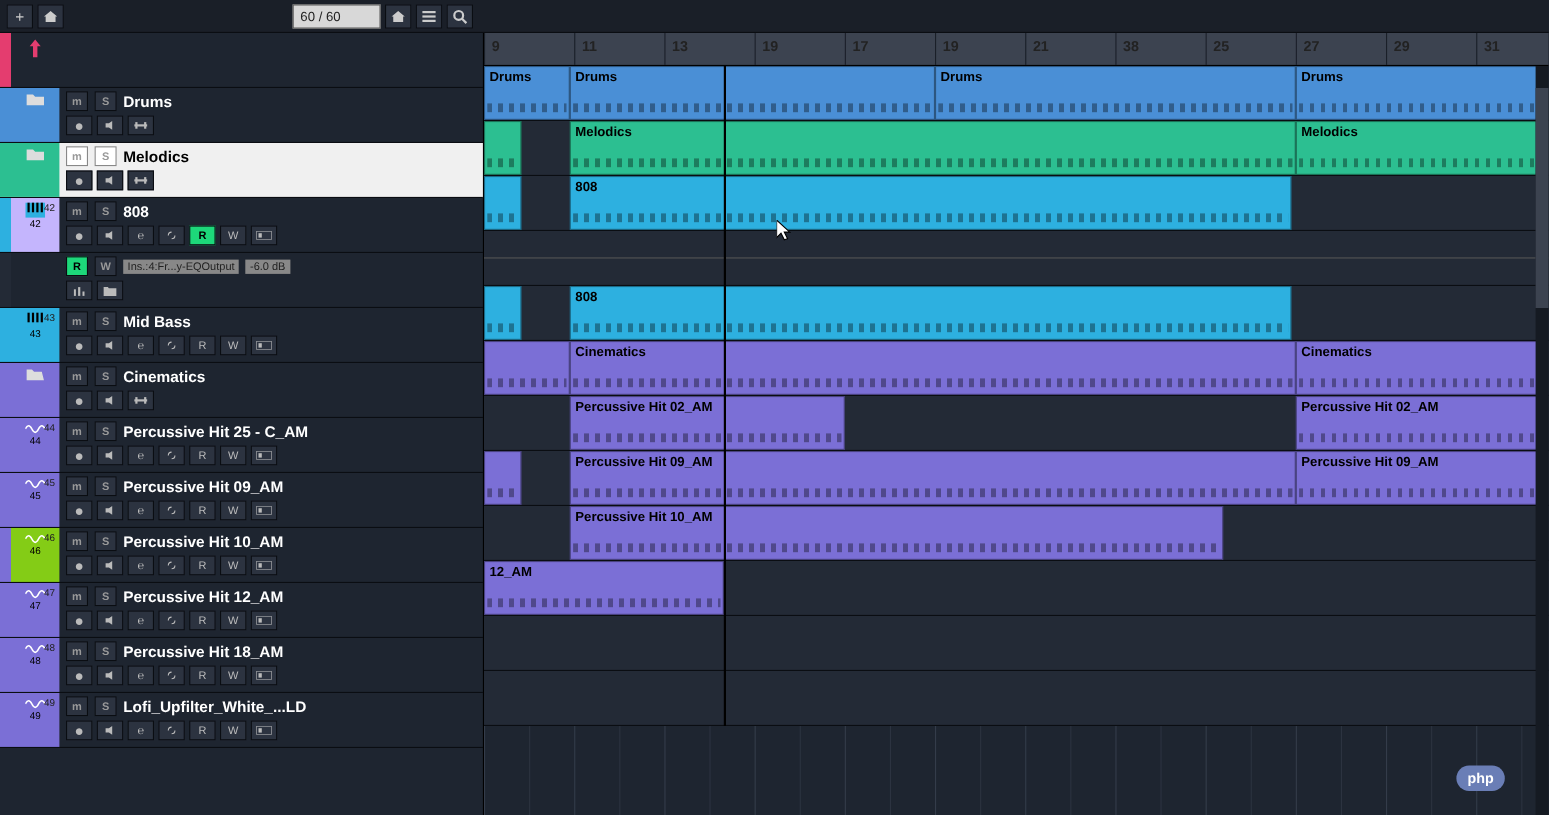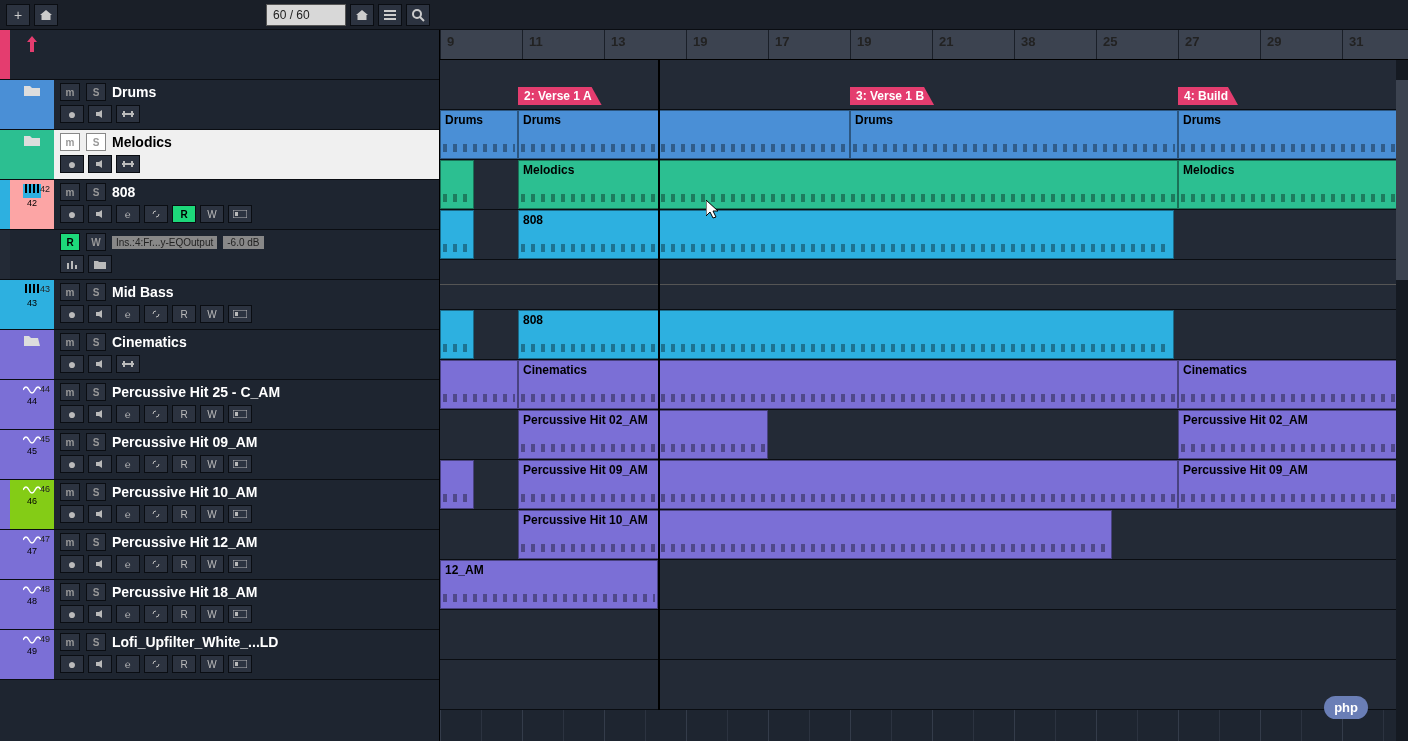--- a/index.html
+++ b/index.html
@@ -147,21 +147,21 @@
                   <rect x="0" y="3" width="12" height="2" fill="#bbb"></rect>
                   <rect x="1" y="1" width="2" height="6" fill="#bbb"></rect>
                   <rect x="9" y="1" width="2" height="6" fill="#bbb"></rect>
                 </svg>
               </div>
             </div>
           </div>
         </div>
         <div class="track-row" style="height: 50px;">
           <div class="track-color" style="background:#2db0e0"></div>
-          <div class="track-icon-col" style="background:#fca5a5;color:#000">
+          <div class="track-icon-col" style="background:#c4b5fd;color:#000">
             <span style="font-size:9px;color:#222;position:absolute;left:40px;top:4px">42</span>
             <svg width="18" height="14">
               <rect x="0" y="0" width="18" height="14" fill="#2db0e0"></rect>
               <rect x="2" y="0" width="2" height="9" fill="#000"></rect>
               <rect x="6" y="0" width="2" height="9" fill="#000"></rect>
               <rect x="10" y="0" width="2" height="9" fill="#000"></rect>
               <rect x="14" y="0" width="2" height="9" fill="#000"></rect>
             </svg>
             <span style="font-size:9px">42</span>
           </div>
@@ -567,25 +567,20 @@
           <div class="grid-line light" style="left: 656px; height: 760px;"></div>
           <div class="grid-line" style="left: 697px; height: 760px;"></div>
           <div class="grid-line light" style="left: 738px; height: 760px;"></div>
           <div class="grid-line" style="left: 779px; height: 760px;"></div>
           <div class="grid-line light" style="left: 820px; height: 760px;"></div>
           <div class="grid-line" style="left: 861px; height: 760px;"></div>
           <div class="grid-line light" style="left: 902px; height: 760px;"></div>
           <div class="grid-line" style="left: 943px; height: 760px;"></div>
         </div>
       <div id="playhead" class="playhead" style="left: 218px;"></div>
-    <div style="position: relative; height: 50px; border-bottom: 1px solid rgb(10, 13, 18); background: rgb(35, 42, 54);">
-          <div class="marker" style="left: 78px; top: 27px;">2: Verse 1 A</div>
-          <div class="marker" style="left: 410px; top: 27px;">3: Verse 1 B</div>
-          <div class="marker" style="left: 738px; top: 27px;">4: Build</div>
-        </div>
         <div class="arr-track" style="height: 50px;">
           <div class="clip clip-blue" style="left: 0px; width: 78px; top: 0px;">Drums<div class="wave-pattern"></div></div>
           <div class="clip clip-blue" style="left: 78px; width: 332px; top: 0px;">Drums<div class="wave-pattern"></div></div>
           <div class="clip clip-blue" style="left: 410px; width: 328px; top: 0px;">Drums<div class="wave-pattern"></div></div>
           <div class="clip clip-blue" style="left: 738px; width: 220px; top: 0px;">Drums<div class="wave-pattern"></div></div>
         </div>
         <div class="arr-track" style="height: 50px;">
           <div class="clip clip-green" style="left: 0px; width: 34px; top: 0px;">
             <div class="wave-pattern"></div>
           </div>

